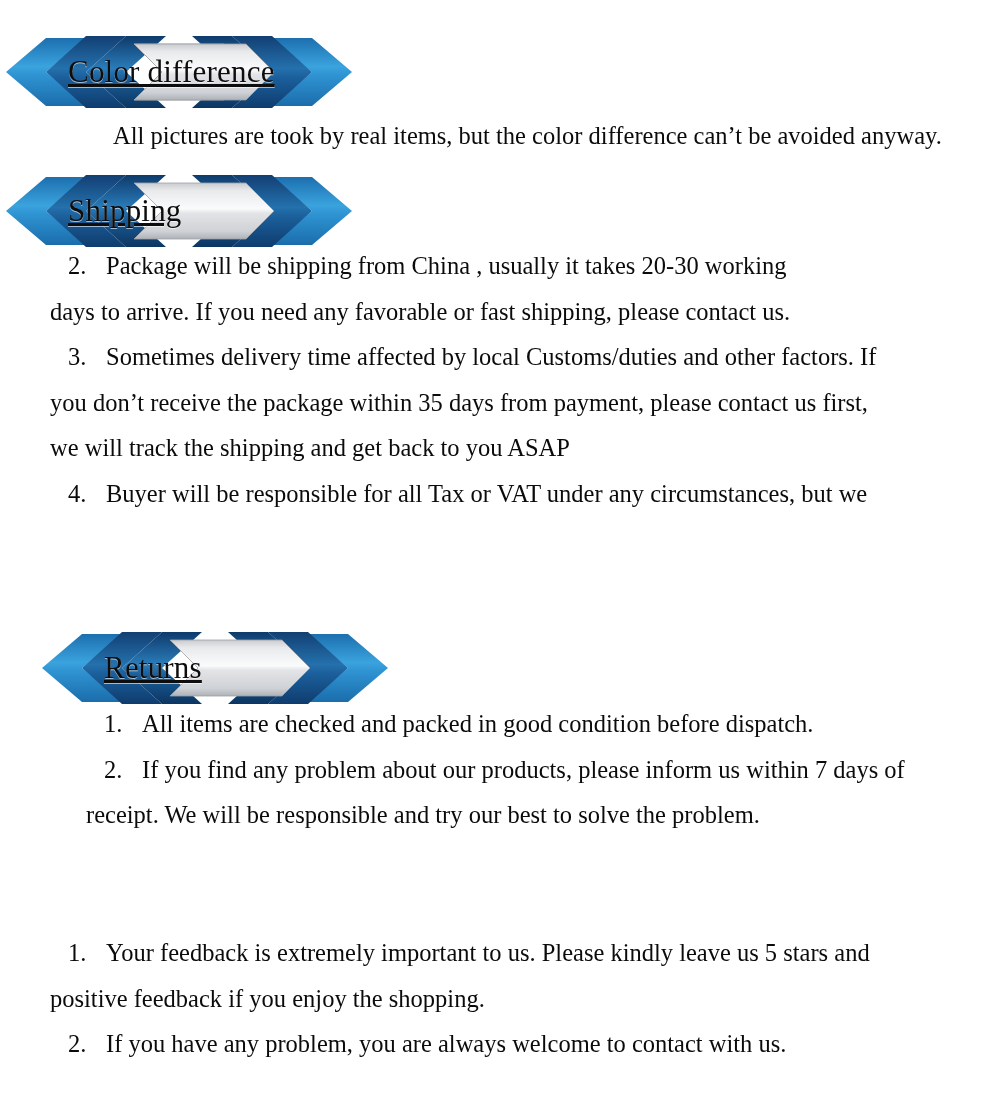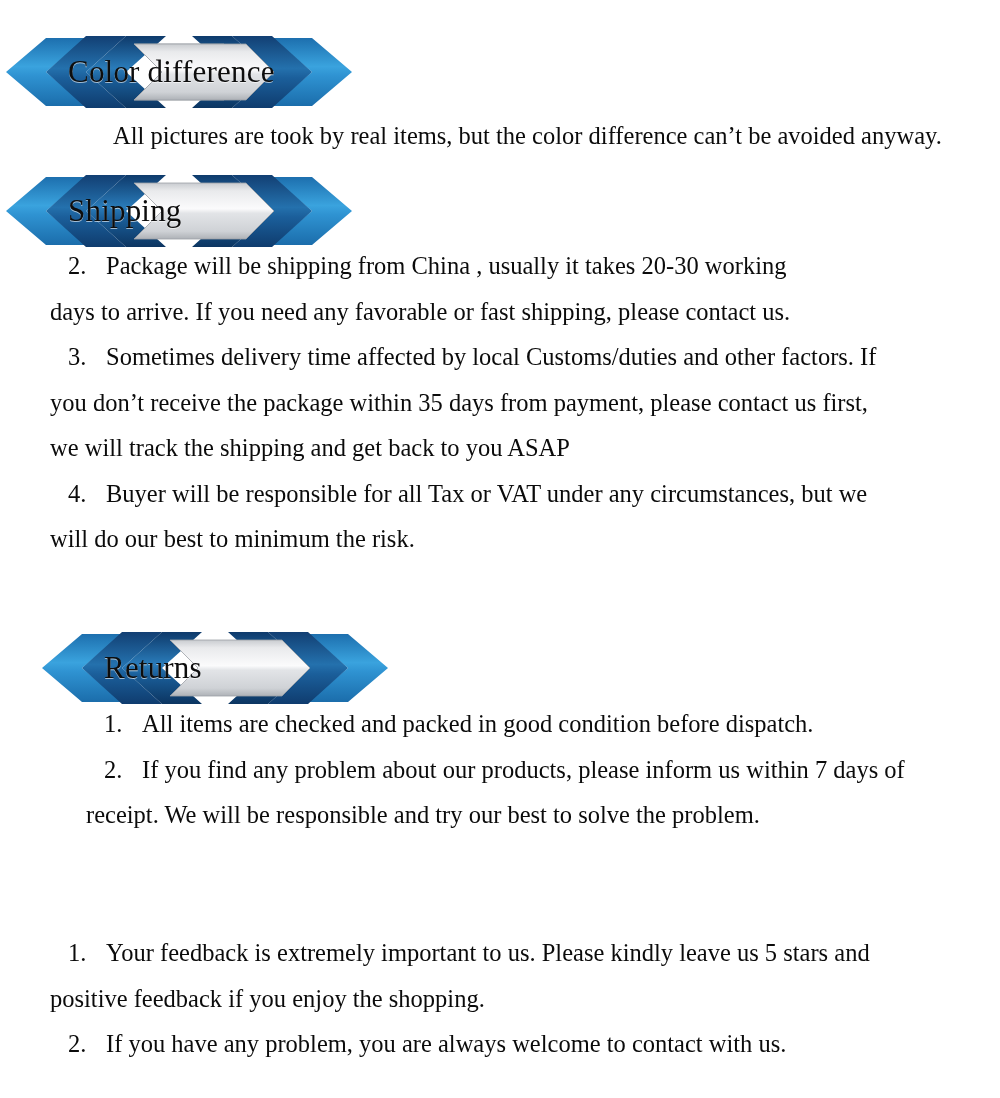--- a/index.html
+++ b/index.html
@@ -48,20 +48,21 @@
     display: flex;
     align-items: center;
     font-size: 31px;
     font-weight: 400;
     letter-spacing: 0.2px;
     color: #0d0d0d;
     font-family: "Liberation Serif", "DejaVu Serif", serif;
     text-shadow: 0 1px 0 rgba(255,255,255,0.6);
     white-space: nowrap;
     pointer-events: none;
+    text-decoration: underline;
   }
 
   
   .section { position: relative; }
   .body-text {
     font-size: 24.5px;
     line-height: 45px;
     color: #0b0b0b;
     font-family: "Liberation Serif", "DejaVu Serif", serif;
   }
@@ -179,21 +180,20 @@
           <span class="num">2.</span><span>Package will be shipping from China , usually it takes 20-30 working</span>
           <span class="wrap-line">days to arrive.  If you need any favorable or fast shipping, please contact us.</span>
         </li>
         <li class="list-item">
           <span class="num">3.</span><span>Sometimes delivery time affected by local Customs/duties and other factors. If</span>
           <span class="wrap-line">you don’t receive the package within 35 days from payment, please contact us first,</span>
           <span class="wrap-line">we will track the shipping and get back to you ASAP</span>
         </li>
         <li class="list-item">
           <span class="num">4.</span><span>Buyer will be responsible for all Tax or VAT under any circumstances, but we</span>
-          <span class="wrap-line">will do our best to minimum the risk.</span>
         </li>
       </ul>
     </div>
   </div>
 
   <div class="section" id="sec-returns">
 
     <div class="banner">
       <svg class="banner-svg" viewBox="0 0 358 80">
         <path d="M46,6 L86,6 L46,40 L86,74 L46,74 L6,40 Z" fill="url(#gOuter)"></path>

